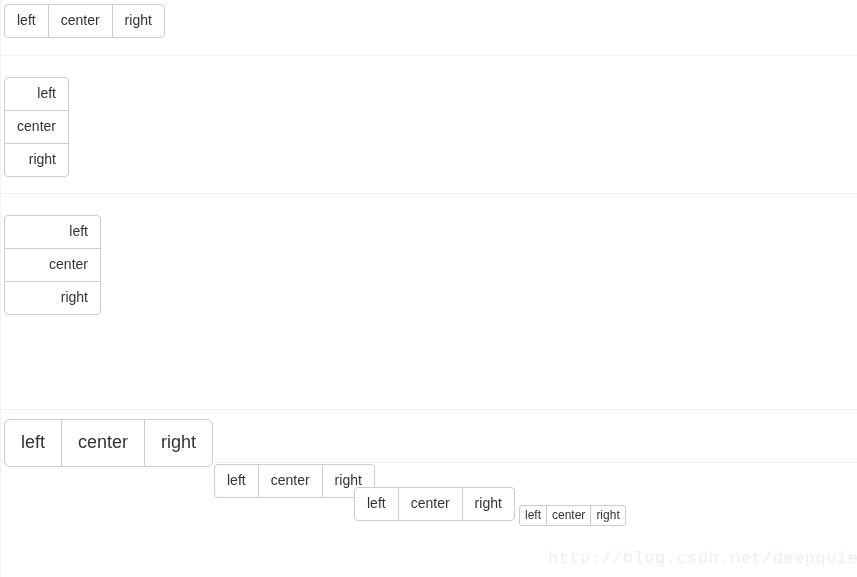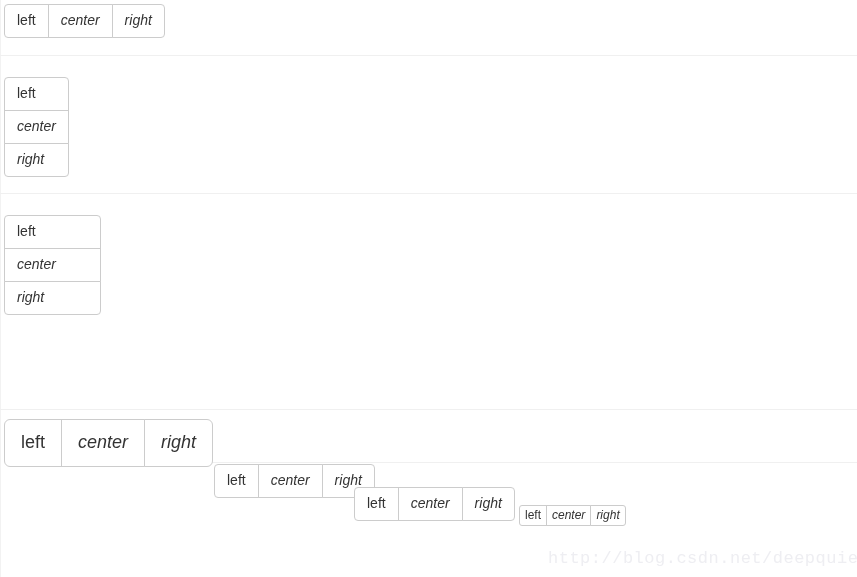--- a/index.html
+++ b/index.html
@@ -47,30 +47,30 @@
   }
   .btn-group-vertical {
     flex-direction: column;
   }
 
   .btn {
     box-sizing: border-box;
     background: #ffffff;
     border: 1px solid #cccccc;
     color: #333333;
-    text-align: left;
+    text-align: right;
     white-space: nowrap;
     font-family: "Liberation Sans", sans-serif;
     line-height: 1.42857;
     cursor: pointer;
     user-select: none;
   }
 
   
-  .btn-group > .btn + .btn { margin-left: -1px; font-style: italic; }
+  .btn-group > .btn + .btn { margin-left: -1px; }
   .btn-group > .btn:first-child { border-top-left-radius: 4px; border-bottom-left-radius: 4px; }
   .btn-group > .btn:last-child  { border-top-right-radius: 4px; border-bottom-right-radius: 4px; }
 
   
   .btn-group-vertical > .btn + .btn { margin-left: 0; margin-top: -1px; }
   .btn-group-vertical > .btn:first-child { border-radius: 4px 4px 0 0; }
   .btn-group-vertical > .btn:last-child  { border-radius: 0 0 4px 4px; }
   .btn-group-vertical > .btn:only-child  { border-radius: 4px; }
 
   

